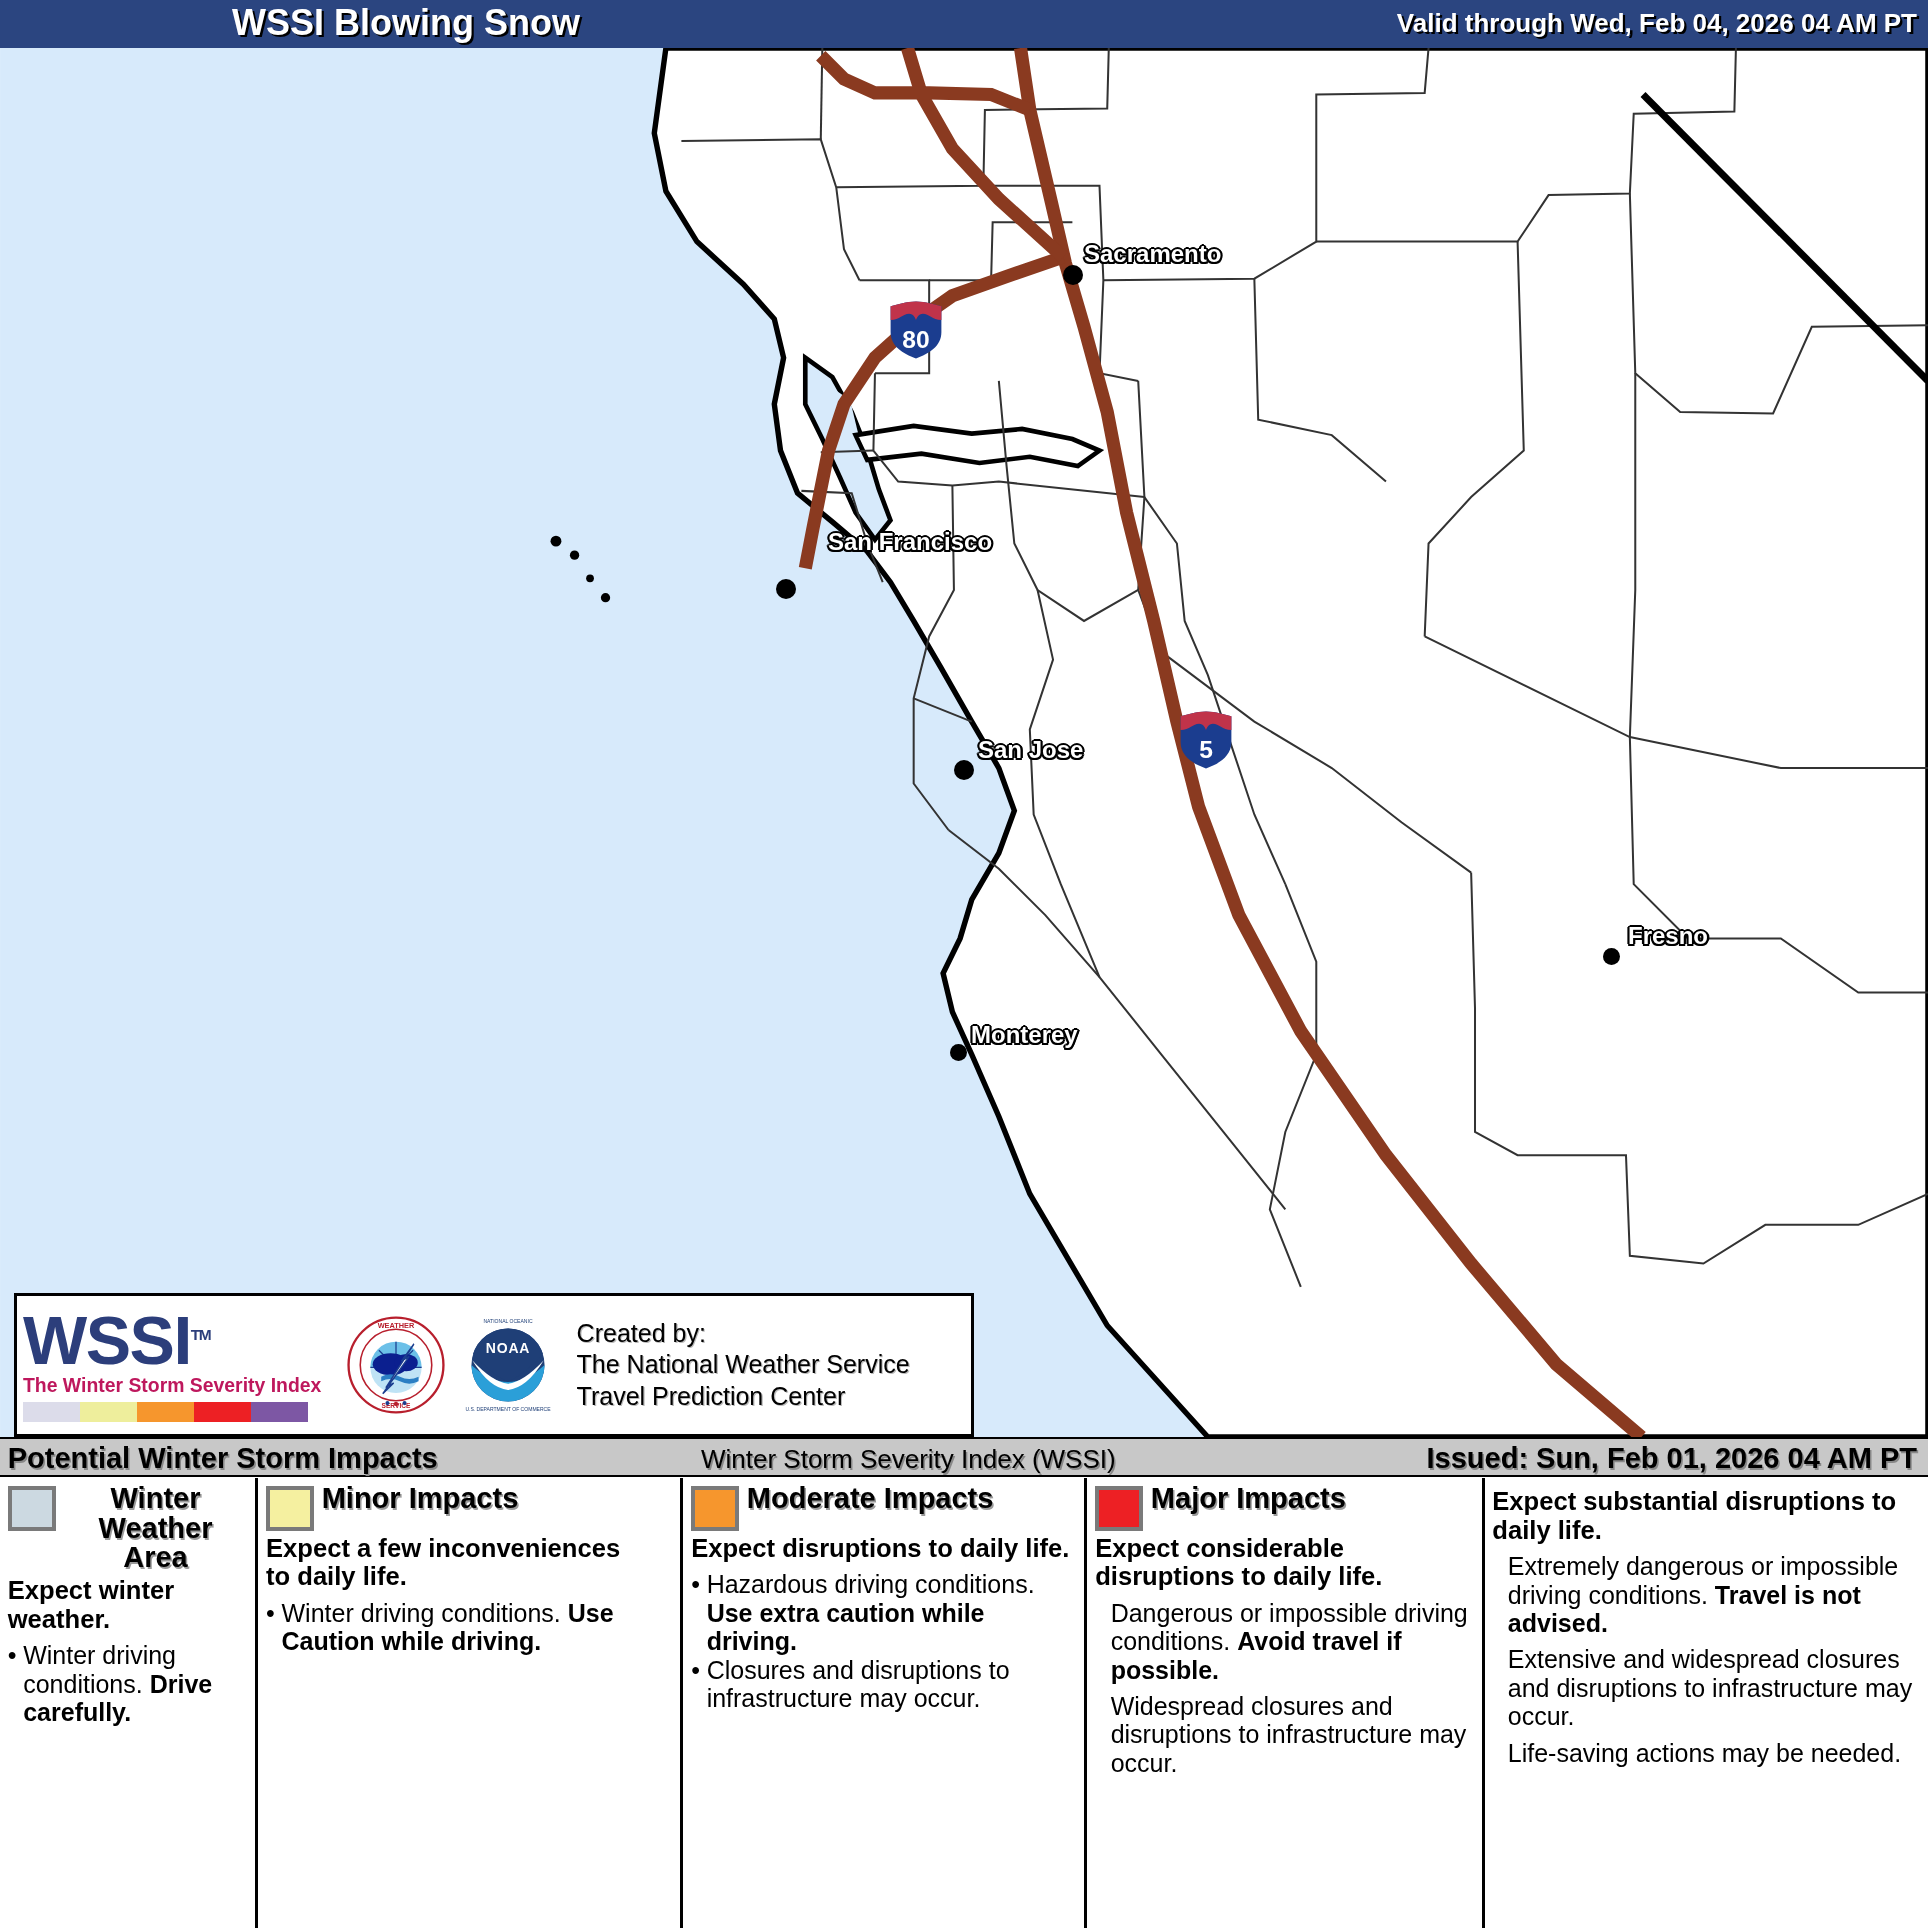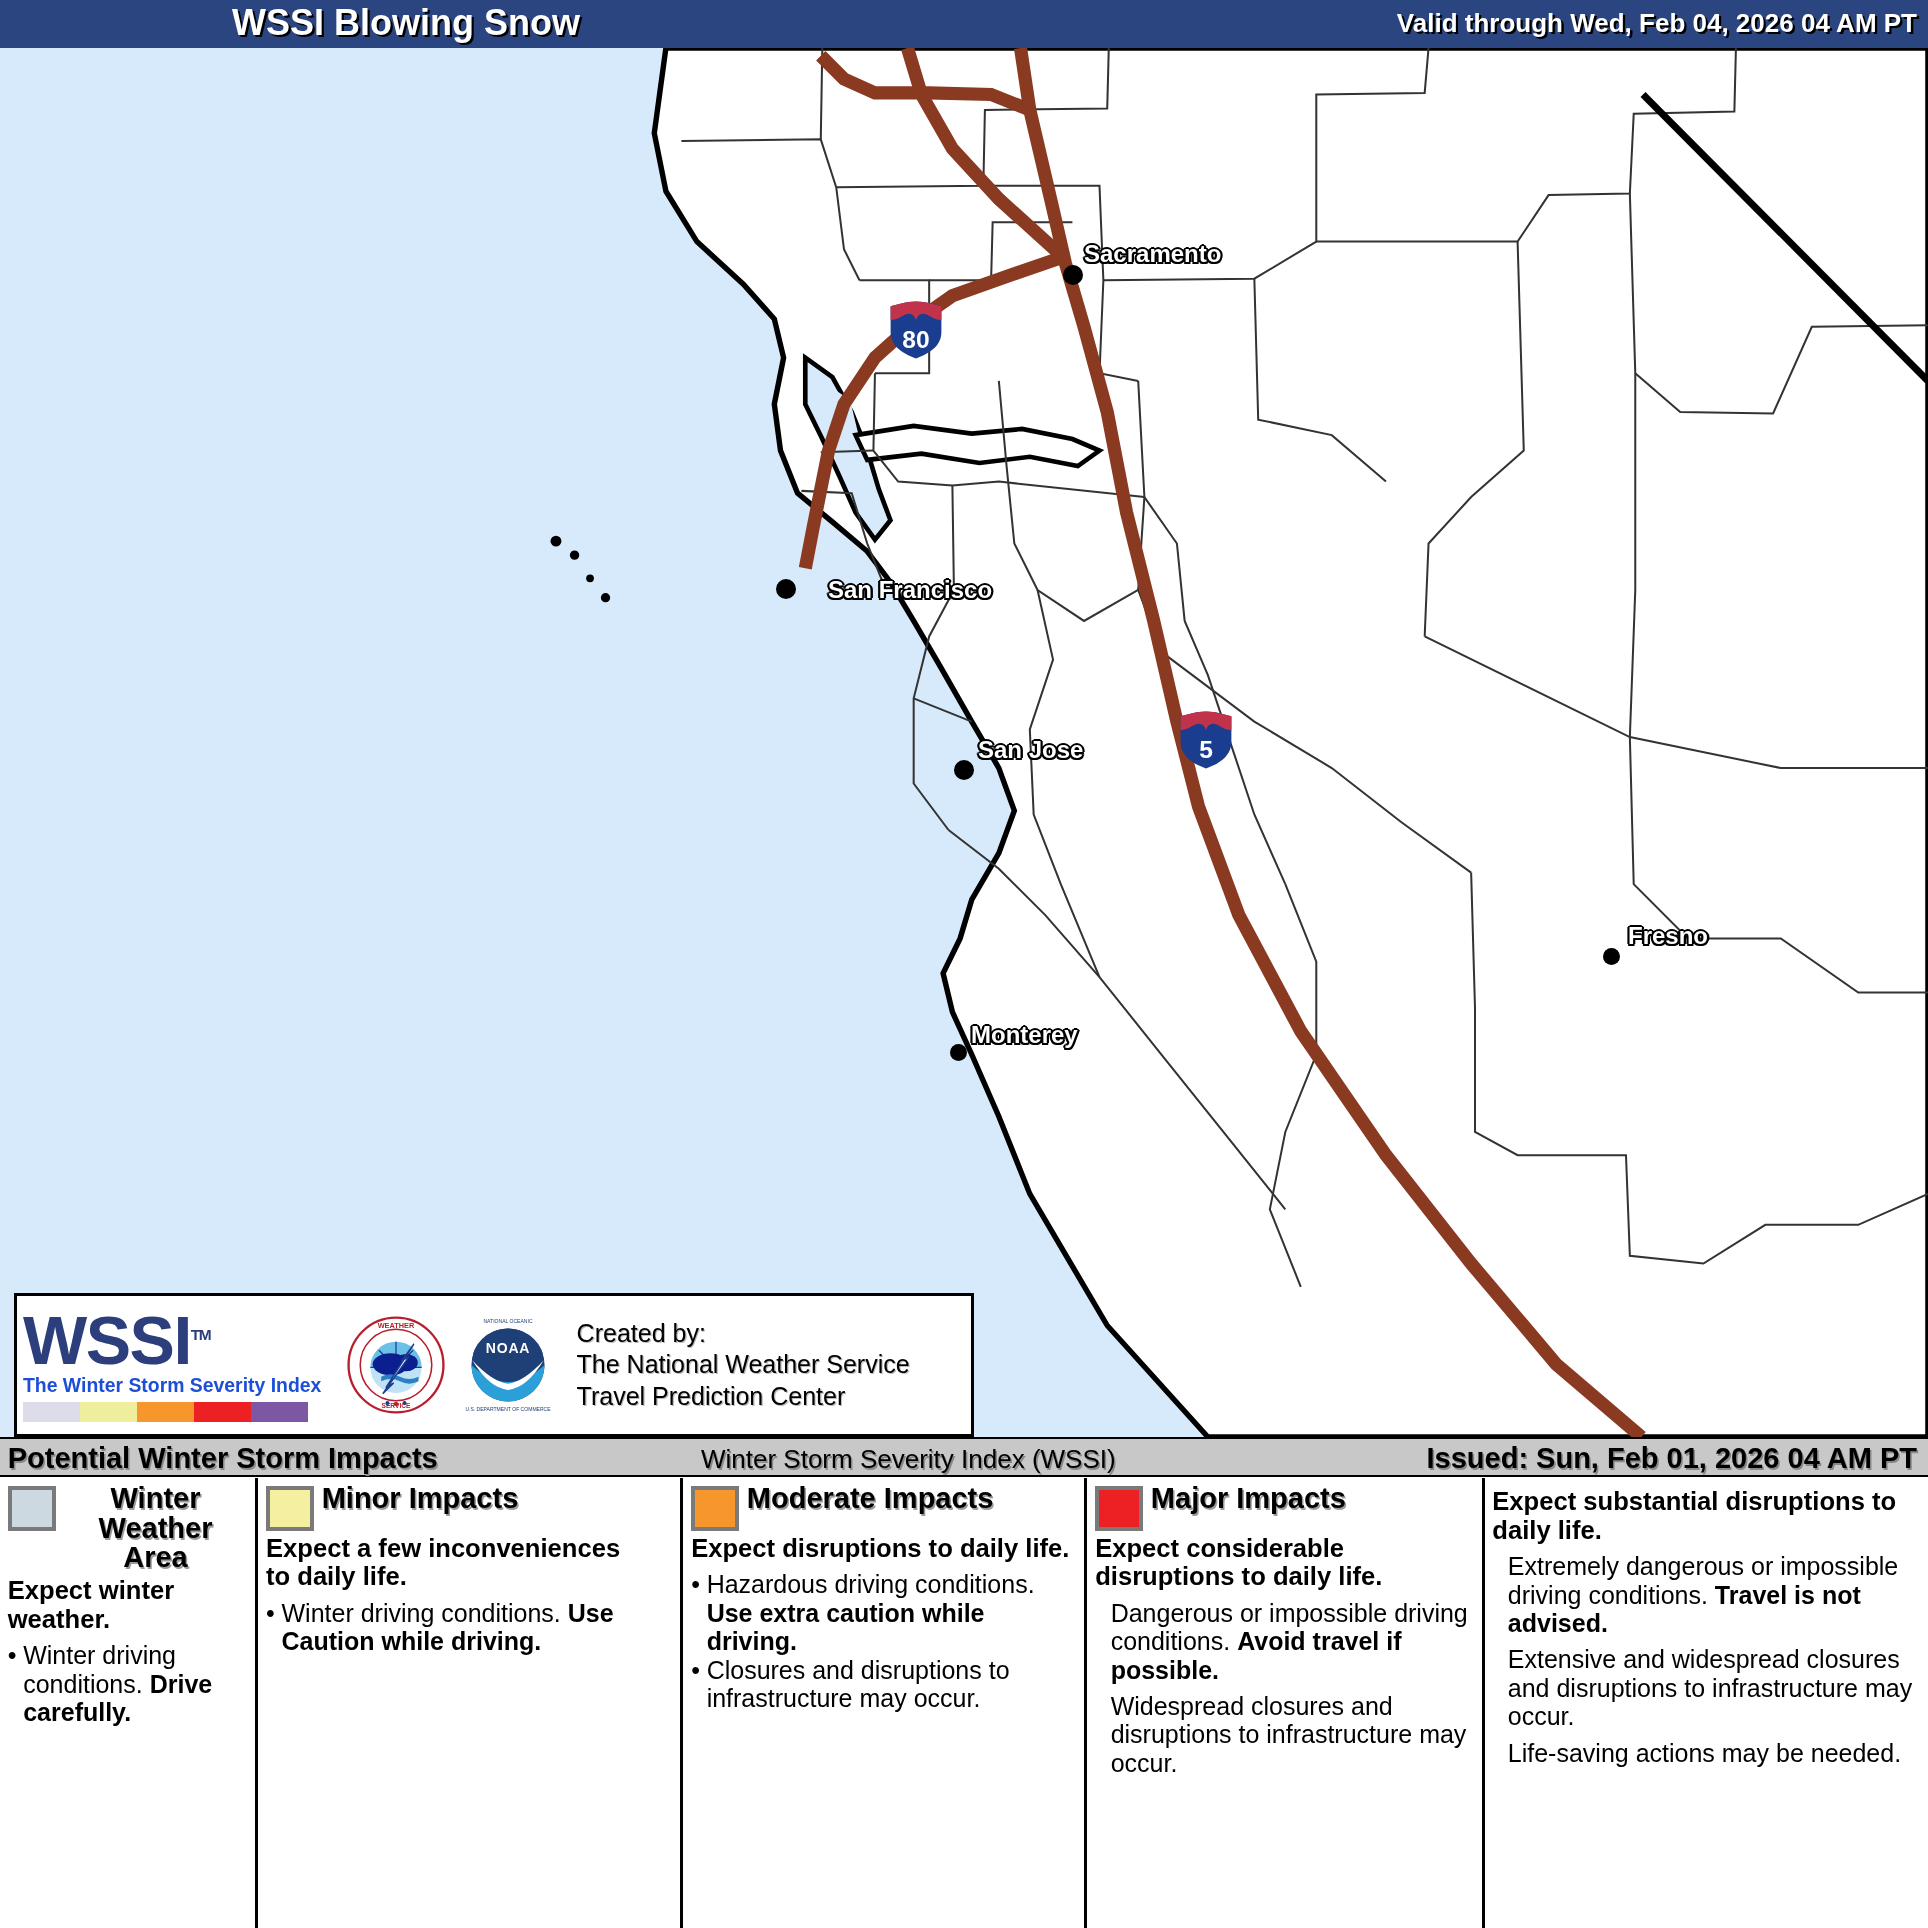--- a/index.html
+++ b/index.html
@@ -27,21 +27,21 @@
   
   .shield{position:absolute;width:54px;height:60px;}
 
   
   #wssibox{position:absolute;left:14px;top:1245px;width:960px;height:144px;background:#fff;
      border:3.9px solid #000;box-sizing:border-box;display:flex;align-items:center;}
   #wssilogo{width:325px;padding-left:6px;box-sizing:border-box;}
   #wssilogo .w1{font-size:68px;font-weight:bold;color:#2c3e7b;letter-spacing:-1.5px;line-height:0.95;
      font-family:"Liberation Sans",sans-serif;}
   #wssilogo .w1 .tm{font-size:15.5px;vertical-align:super;}
-  #wssilogo .w2{font-size:19.4px;font-weight:bold;color:#1d4ed8;line-height:1.2;margin-top:0.8px;}
+  #wssilogo .w2{font-size:19.4px;font-weight:bold;color:#be185d;line-height:1.2;margin-top:0.8px;}
   #wssibar{display:flex;width:285px;height:20px;margin-top:4.6px;}
   #wssibar div{flex:1;}
   #agencylogos{display:flex;align-items:center;gap:14px;margin-left:4.6px;}
   #createdby{margin-left:20px;font-size:25px;line-height:1.25;color:#000;text-shadow:1.2px 1.2px 0 #bbb;}
 
   
   #graybar{position:absolute;left:0;top:1437px;width:1928px;height:40px;background:#c8c8c8;
      border-top:2.3px solid #000;border-bottom:2.3px solid #000;box-sizing:border-box;}
   #graybar .gl{position:absolute;left:7.7px;top:3.1px;font-size:29px;font-weight:bold;color:#000;
       text-shadow:1.5px 1.5px 0 #888;}
@@ -166,21 +166,21 @@
         <path d="M35 2 C48 2 58 6 68 8 L68 42 C68 60 52 70 35 76 C18 70 2 60 2 42 L2 8 C12 6 22 2 35 2 Z" fill="#1b3d8f"></path>
         <path d="M35 2 C48 2 58 6 68 8 L68 26 C56 26 52 18 44 18 C38 18 36 24 35 26 C34 24 32 18 26 18 C18 18 14 26 2 26 L2 8 C12 6 22 2 35 2 Z" fill="#c0334a"></path>
         <text x="35" y="62" font-family="Liberation Sans,sans-serif" font-size="32" font-weight="bold" fill="#fff" text-anchor="middle">5</text>
       </svg>
     </div>
 
     <div class="citydot" style="left:1063px;top:217px;"></div>
     <div class="citylabel" style="left:1084px;top:192px;">Sacramento</div>
 
     <div class="citydot" style="left:776px;top:531px;"></div>
-    <div class="citylabel" style="left:807px;top:528px;padding-left:21px;">San Francisco</div>
+    <div class="citylabel" style="left:807px;top:480px;padding-left:21px;">San Francisco</div>
 
     <div class="citydot" style="left:954px;top:712px;"></div>
     <div class="citylabel" style="left:978px;top:688px;">San Jose</div>
 
     <div class="citydot sm" style="left:1603px;top:900px;"></div>
     <div class="citylabel" style="left:1628px;top:874px;">Fresno</div>
 
     <div class="citydot sm" style="left:950px;top:996px;"></div>
     <div class="citylabel" style="left:971px;top:973px;">Monterey</div>
 

